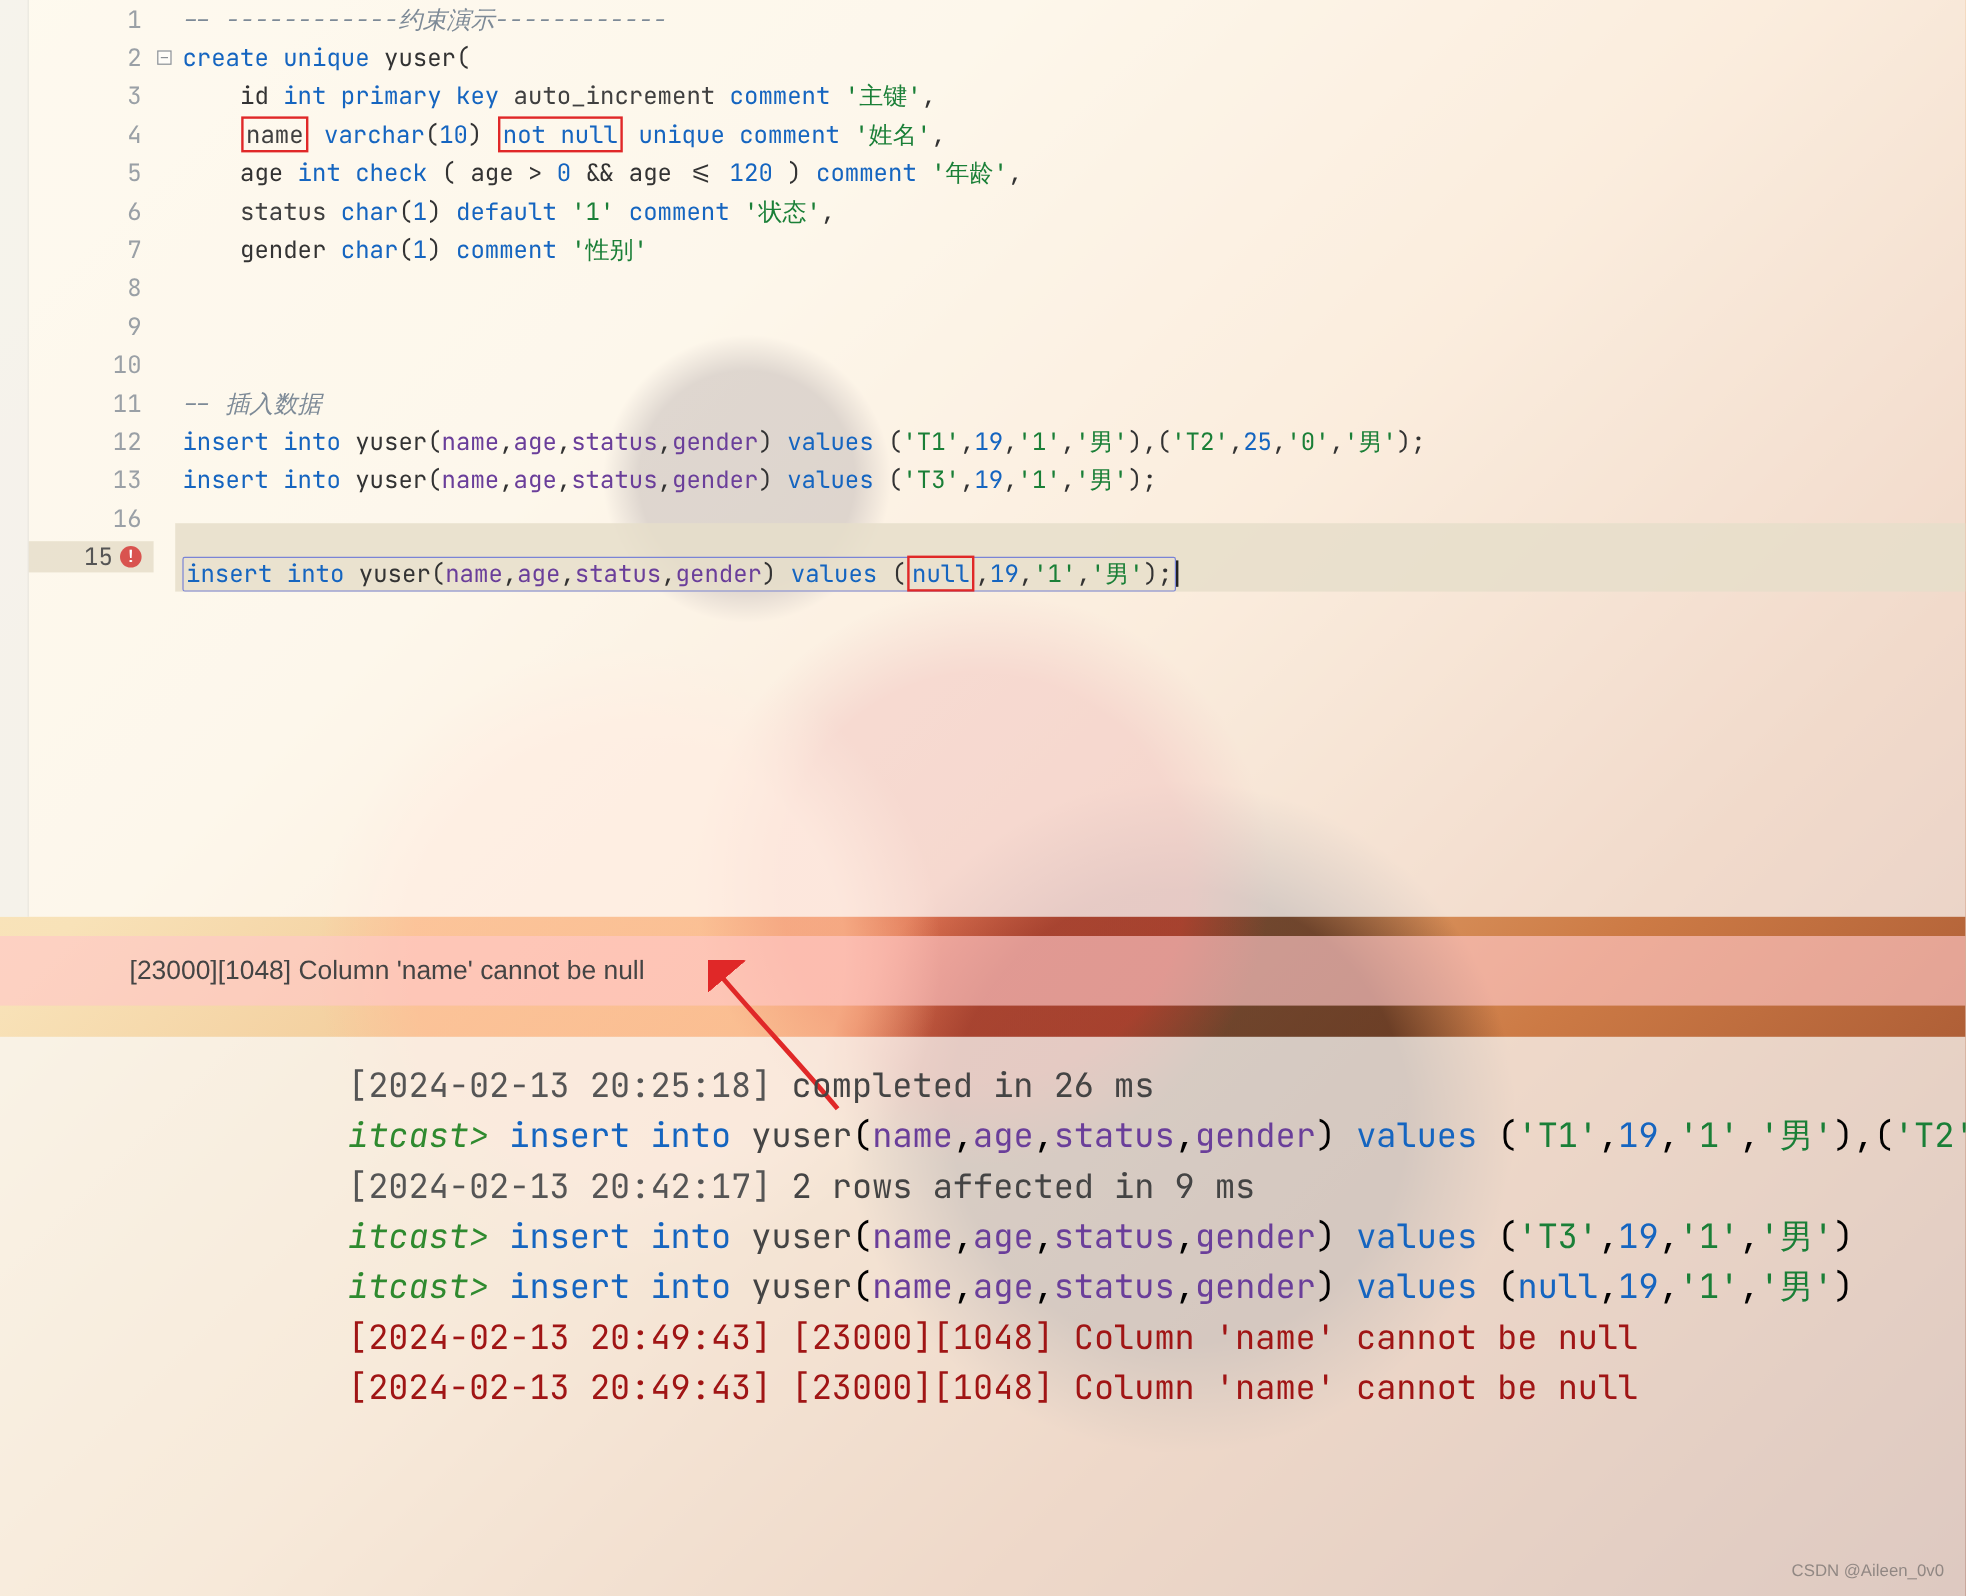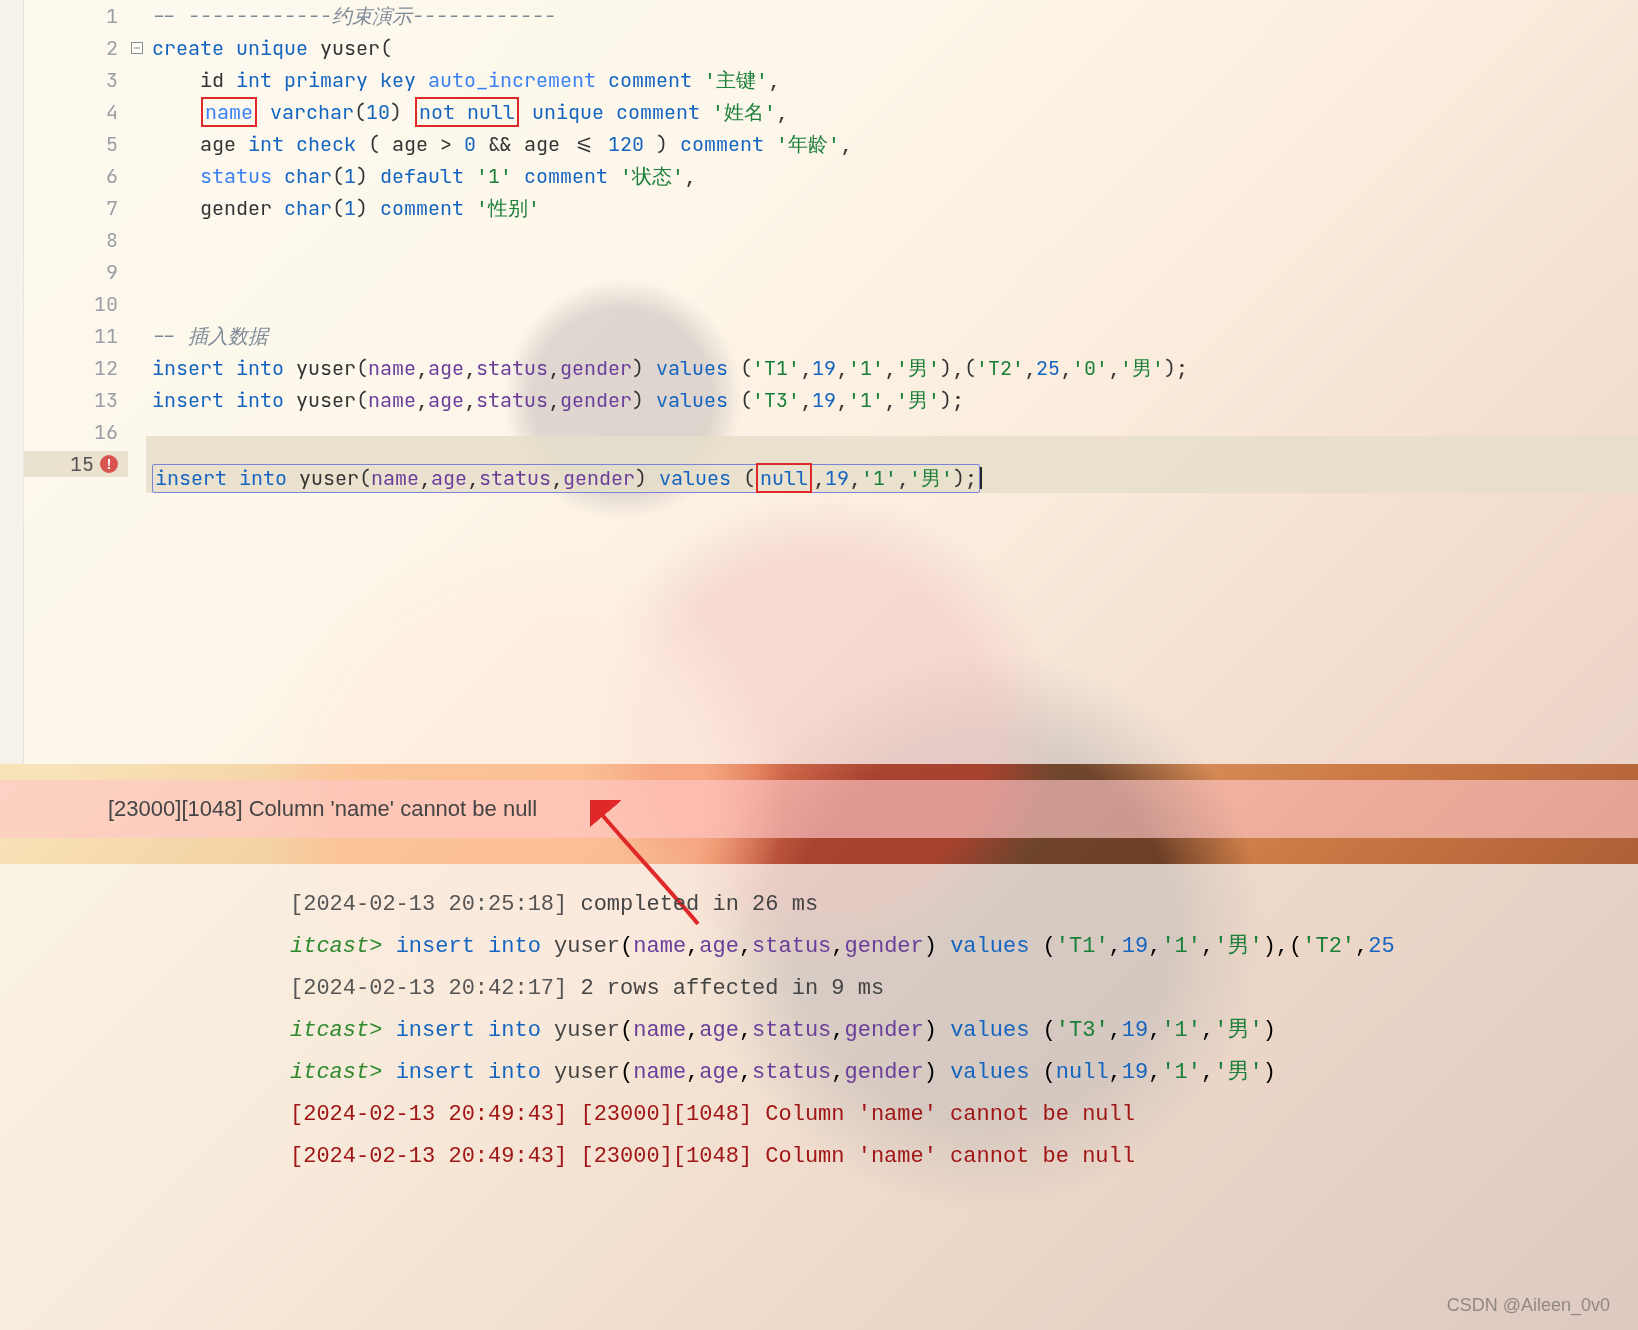--- a/index.html
+++ b/index.html
@@ -32,47 +32,47 @@
   .fold-minus { width:12px; height:12px; border:1px solid #8a8f94; position:relative; background:rgba(255,255,255,.6);}
   .fold-minus::after { content:""; position:absolute; left:2px; right:2px; top:50%; height:1px; background:#8a8f94; transform:translateY(-.5px);}
   .active-line .gutter { background: rgba(230,222,202,.85); color:#555; }
   .active-line .code  { background: rgba(230,222,202,.85);}
   .stmt-box { border:1px solid #7a84d6; padding: 0 2px; display:inline-block; border-radius:2px;margin-top:28px;}
   .err-gutter { width:18px; height:18px; border-radius:50%; background:#d9534f; color:#fff; font-weight:700; font-size:14px; display:flex; align-items:center; justify-content:center; line-height:1; margin-left:6px;}
   .cursor { display:inline-block; width:0; border-left:2px solid #222; height:22px; vertical-align:-4px;}
 
   
   .kw1 { color:#1565c0; } 
-  .kw2 { color:#3b82f6; } 
+  .kw2 { color:#404040; } 
   .id  { color:#6a3e9a; } 
   .num { color:#1565c0; }
   .str { color:#1a7f37; }
   .cmt { color:#7d8a97; font-style: italic; }
   .plain { color:#333; }
 
   .boxed { border: 2.5px solid #e02828; padding: 0 2px; margin: 0 1px;}
 
   
   .error-bar { position:absolute; left:0; right:0; top:780px; height:58px; background: rgba(255,200,200,.65); display:flex; align-items:center; padding-left: 108px; font-family: Arial, Helvetica, sans-serif; font-size: 22px; color:#444;}
   
   .arrow { position:absolute; left:590px; top:800px; width:120px; height:130px; pointer-events:none;}
 
   
-  .console { position:absolute; left:290px; top:884px; right:0; font-size:22px; line-height:42px;font-family:Liberation Mono, monospace;}
+  .console { position:absolute; left:290px; top:884px; right:0; font-size:28px; line-height:42px;}
   .console pre { font-family: inherit; }
   .c-ts { color:#555; }
   .c-prompt { color:#2f8a2f; font-style:italic;}
   .c-kw1 { color:#1565c0; }
   .c-id  { color:#6a3e9a; }
   .c-num { color:#1565c0; }
   .c-str { color:#1a7f37; }
   .c-err { color:#a01515; }
   .c-plain{ color:#444; }
 
-  .watermark { position:absolute; right:28px; bottom:14px; font-family: Arial, sans-serif; font-size:18px; color: rgba(80,80,80,.55);}
+  .watermark { position:absolute; right:18px; bottom:14px; font-family: Arial, sans-serif; font-size:14px; color: rgba(80,80,80,.55);}
 </style>
 </head>
 <body>
 <div class="editor-overlay"></div>
 <div class="bottom-overlay"></div>
 
 <div class="root">
 
   <div class="editor">
     <div class="side-strip"></div>

